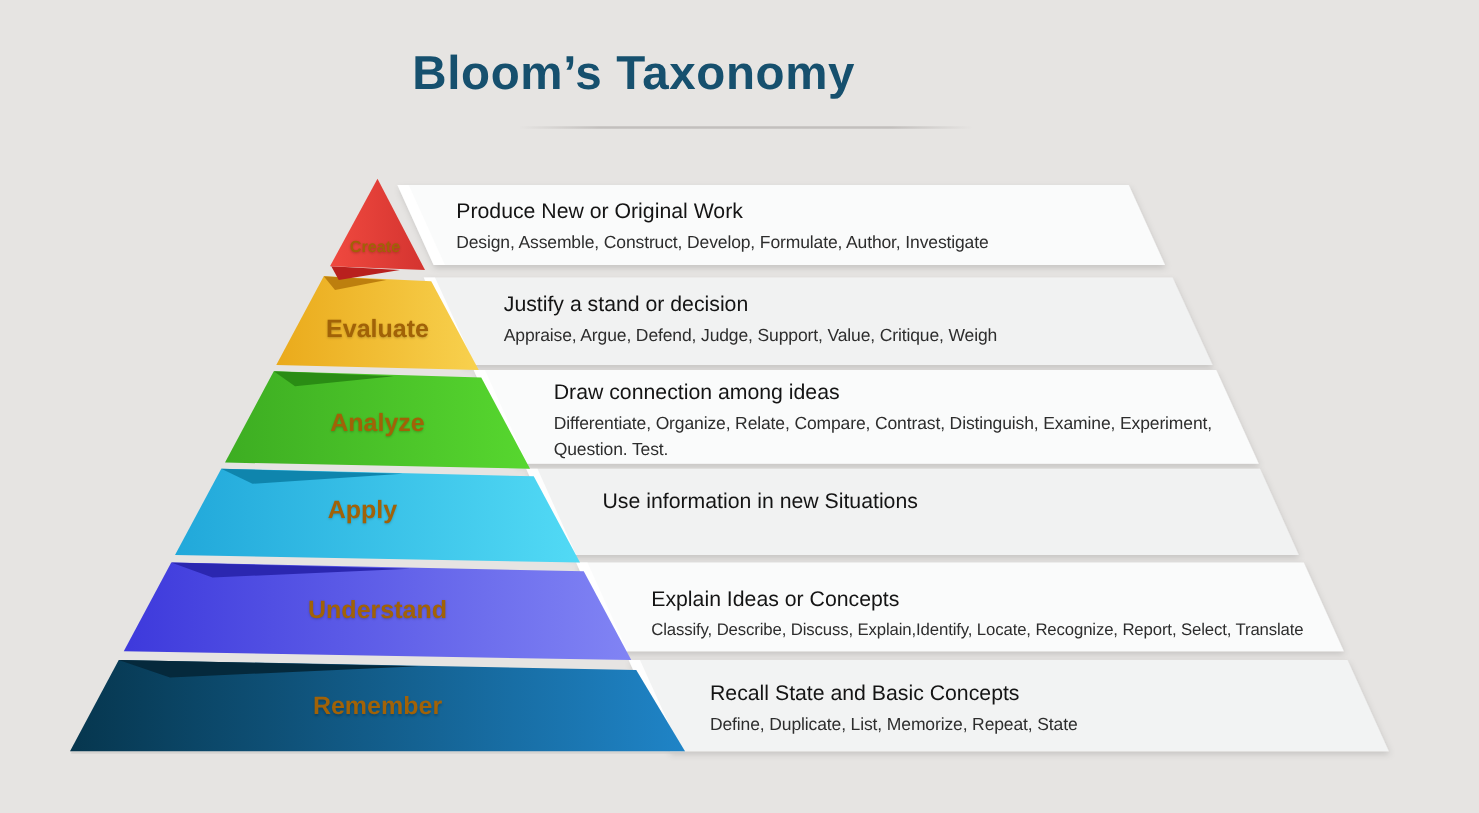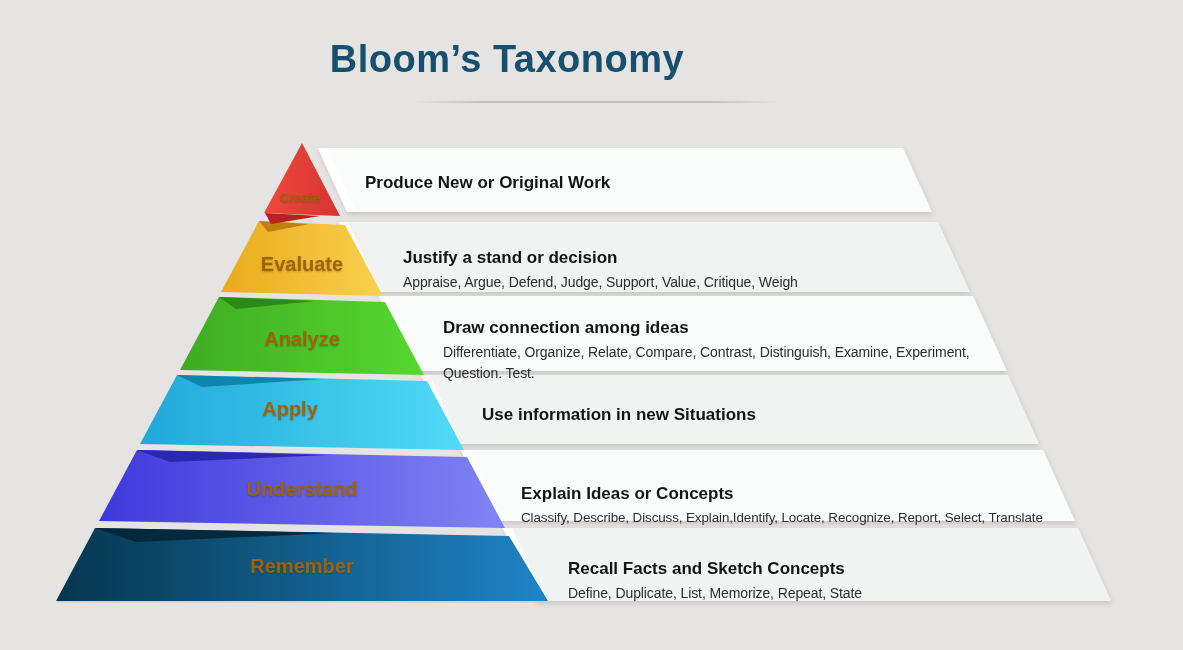--- a/index.html
+++ b/index.html
@@ -17,23 +17,22 @@
     font-size:38px;font-weight:700;letter-spacing:0.5px;
     color:#16506e;
   }
   .title-rule{
     position:absolute;top:101px;left:415px;width:363px;height:2px;
     background:linear-gradient(to right, rgba(190,188,186,0), #c2bfbd 18%, #c2bfbd 82%, rgba(190,188,186,0));
   }
   .scene{position:absolute;top:0;left:0;}
   .band-text{position:absolute;}
   .band-heading{
-    font-size:17px;font-weight:700;color:#141414;line-height:1.25;
+    font-size:17px;font-weight:400;color:#141414;line-height:1.25;
     white-space:nowrap;
-    margin-top:14px;
   }
   .band-verbs{
     margin-top:4px;font-size:14px;color:#2d2d2d;line-height:1.45;
     letter-spacing:-0.1px;white-space:nowrap;
   }
   .band-verbs.wrap{white-space:normal;width:578px;}
   .band-verbs.tight{font-size:13.4px;}
   .level-label{
     position:absolute;transform:translate(-50%,-50%);
     color:#a16207;font-weight:700;font-size:20px;
@@ -126,34 +125,35 @@
 
   <div class="level-label small" style="left:300px;top:197px;">Create</div>
   <div class="level-label" style="left:302px;top:264px;">Evaluate</div>
   <div class="level-label" style="left:302px;top:339px;">Analyze</div>
   <div class="level-label" style="left:290px;top:409px;">Apply</div>
   <div class="level-label" style="left:302px;top:489px;">Understand</div>
   <div class="level-label" style="left:302px;top:566px;">Remember</div>
 
   <div class="band-text" style="left:365px;top:158px;">
     <div class="band-heading">Produce New or Original Work</div>
+    <div class="band-verbs">Design, Assemble, Construct, Develop, Formulate, Author, Investigate</div>
   </div>
   <div class="band-text" style="left:443px;top:303px;">
     <div class="band-heading">Draw connection among ideas</div>
     <div class="band-verbs wrap">Differentiate, Organize, Relate, Compare, Contrast, Distinguish, Examine, Experiment, Question. Test.</div>
   </div>
   <div class="band-text" style="left:403px;top:233px;">
     <div class="band-heading">Justify a stand or decision</div>
     <div class="band-verbs">Appraise, Argue, Defend, Judge, Support, Value, Critique, Weigh</div>
   </div>
   <div class="band-text" style="left:482px;top:390px;">
     <div class="band-heading">Use information in new Situations</div>
   </div>
   <div class="band-text" style="left:521px;top:469px;">
     <div class="band-heading">Explain Ideas or Concepts</div>
     <div class="band-verbs tight">Classify, Describe, Discuss, Explain,Identify, Locate, Recognize, Report, Select, Translate</div>
   </div>
   <div class="band-text" style="left:568px;top:544px;">
-    <div class="band-heading">Recall Facts and Sketch Concepts</div>
+    <div class="band-heading">Recall State and Basic Concepts</div>
     <div class="band-verbs">Define, Duplicate, List, Memorize, Repeat, State</div>
   </div>
 
 </div>
 
 </body></html>

